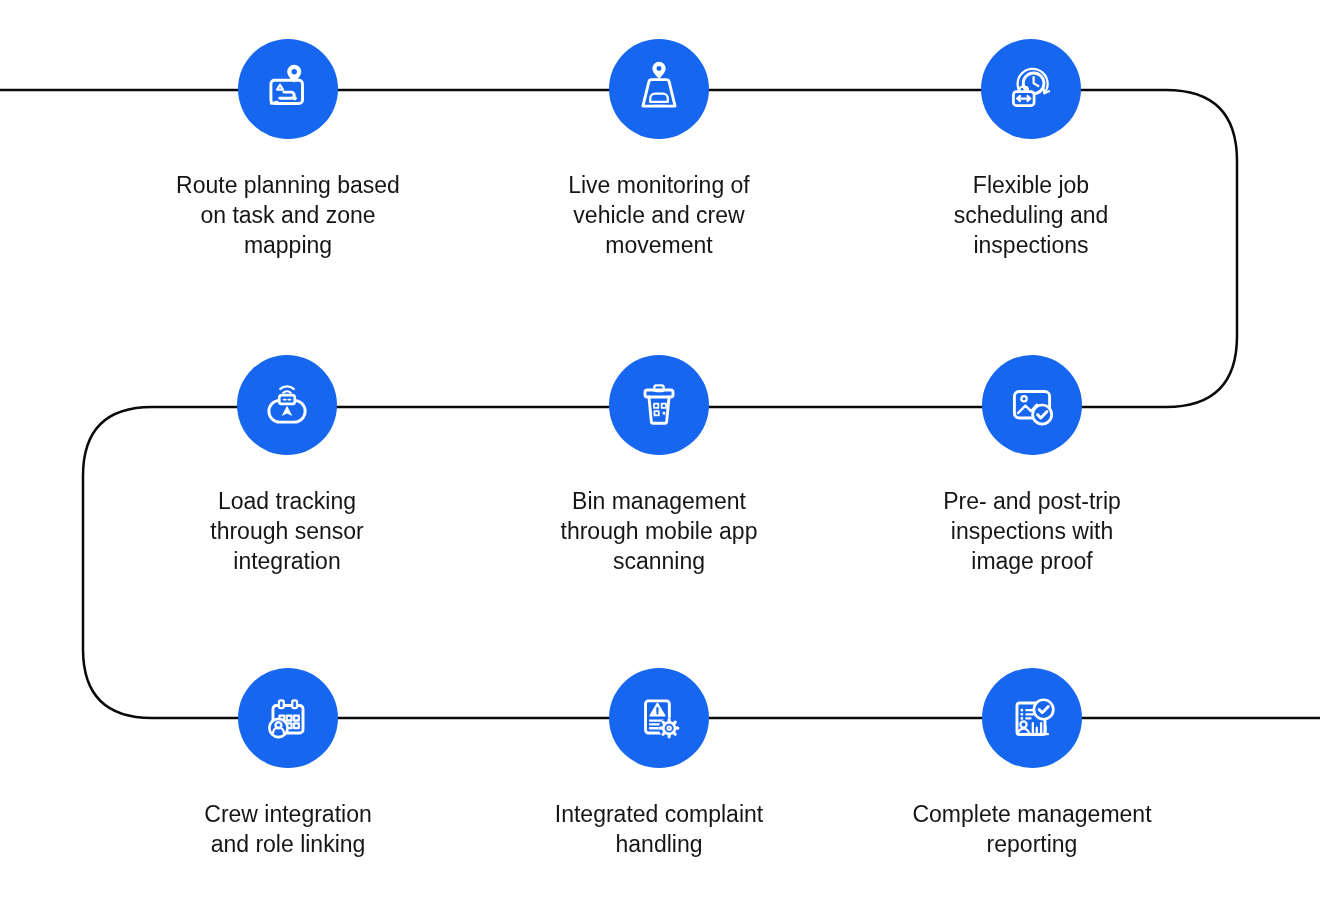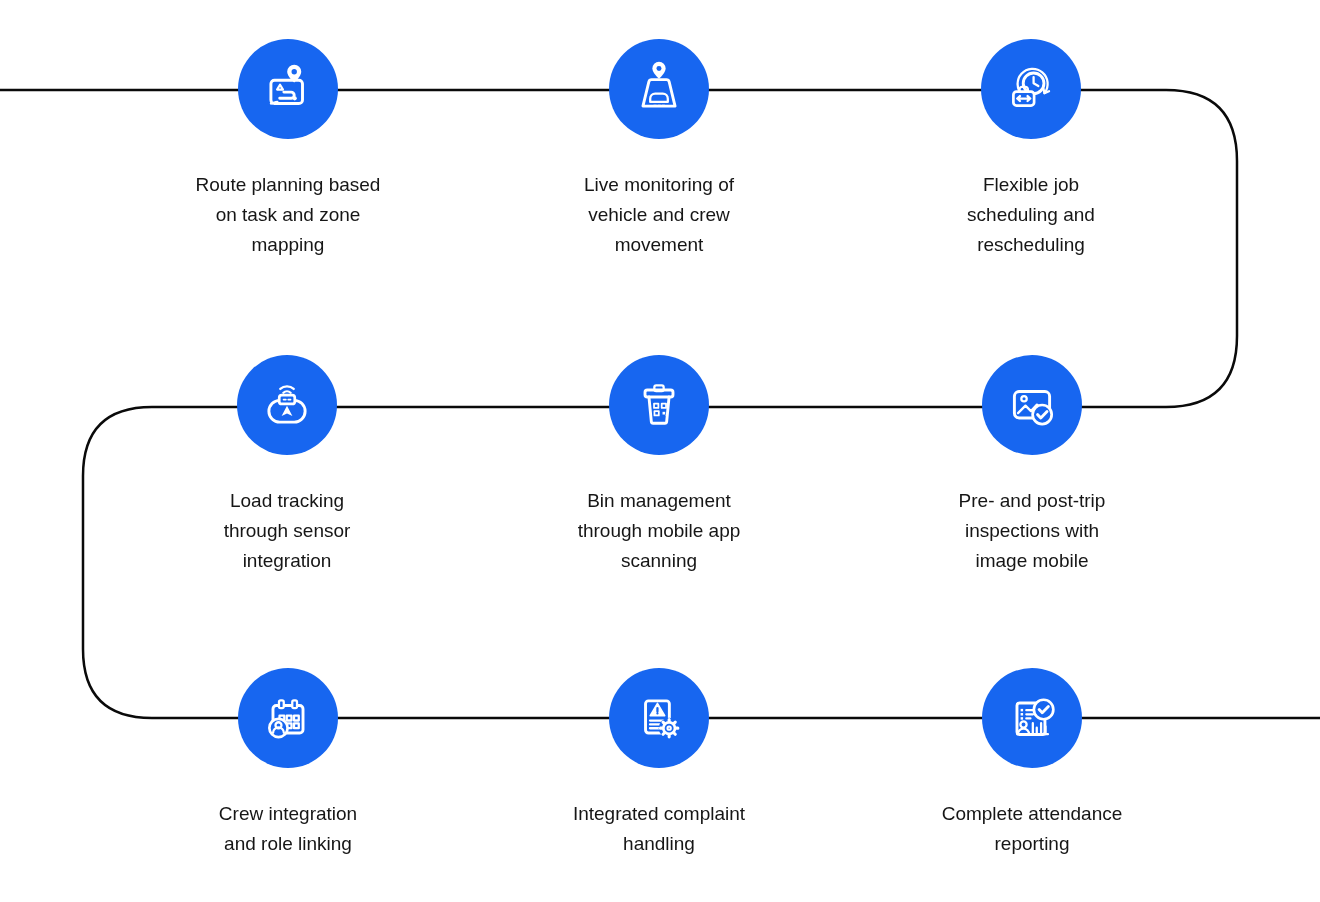--- a/index.html
+++ b/index.html
@@ -7,21 +7,21 @@
   }
   html,body{margin:0;padding:0;background:var(--bg);}
   .canvas{position:relative;width:1320px;height:902px;background:var(--bg);overflow:hidden;
           font-family:"Liberation Sans","DejaVu Sans",sans-serif;}
   .connector-svg{position:absolute;left:0;top:0;}
   .feature{display:contents;}
   .circle{position:absolute;left:calc(var(--cx) - 50px);top:calc(var(--cy) - 50px);
           width:100px;height:100px;border-radius:50%;background:var(--accent);
           display:flex;align-items:center;justify-content:center;}
   .label{position:absolute;left:calc(var(--cx) - 160px);top:var(--ty);width:320px;
-         text-align:center;font-size:19px;line-height:30px;font-weight:500;
+         text-align:center;font-size:23px;line-height:30px;font-weight:500;
          color:var(--text);white-space:pre-line;}
   
   .st{stroke:var(--ink);fill:none;stroke-linecap:round;stroke-linejoin:round;stroke-width:2.8;}
   .thin{stroke-width:2.2;}
   .hair{stroke-width:1.7;}
   .fw{fill:var(--ink);stroke:none;}
   .fa{fill:var(--accent);stroke:none;}
   .fas{fill:var(--accent);stroke:var(--ink);stroke-linecap:round;stroke-linejoin:round;stroke-width:2.6;}
   .conn{stroke:var(--line);stroke-width:2.5;fill:none;}
 </style>
@@ -74,21 +74,21 @@
         <path class="st thin" d="M41 32 l-1 -4.6 M41 32 l4.4 -1.8"></path>
         <circle class="st" cx="30.5" cy="22.5" r="10"></circle>
         <path class="st thin" d="M30.5 16.5 v6 l4.6 2.6"></path>
         <path class="st thin" d="M17 30.5 v-2.3 a2.3 2.3 0 0 1 2.3 -2.3 h3.4 a2.3 2.3 0 0 1 2.3 2.3 V30.5"></path>
         <rect class="fas" x="11" y="30.5" width="20" height="13.5" rx="3"></rect>
         <path class="st thin" d="M15 37.2 h12 M17.3 34.8 l-2.6 2.4 2.6 2.4 M24.7 34.8 l2.6 2.4 -2.6 2.4"></path>
       </svg>
     </div>
     <div class="label">Flexible job
 scheduling and
-rescheduling</div>
+inspections</div>
   </div>
 
   
   <div class="feature" style="--cx:287px; --cy:405px; --ty:486px">
     <div class="circle">
       <svg width="58" height="58" viewBox="0 0 56 56">
         <path class="st thin" d="M21.5 12.5 a9.5 9.5 0 0 1 13 0"></path>
         <path class="st thin" d="M24.5 16.2 a5.2 5.2 0 0 1 7 0"></path>
         <rect class="st" x="10.5" y="23.5" width="35" height="21" rx="10.5"></rect>
         <rect class="fas" x="20.5" y="18.5" width="15" height="8.5" rx="2.5"></rect>
@@ -124,21 +124,21 @@
       <svg width="58" height="58" viewBox="0 0 56 56">
         <rect class="st" x="11" y="15" width="34" height="25.5" rx="4.5"></rect>
         <circle class="st thin" cx="20.3" cy="22" r="2.6"></circle>
         <path class="st thin" d="M14.5 35.8 l7.2 -7.2 5.3 5.3 5.8 -6.3 7.7 7.7"></path>
         <circle class="fas" cx="37.8" cy="37.2" r="9.2"></circle>
         <path class="st" d="M33.4 37.3 l3.1 3.2 6 -6.2"></path>
       </svg>
     </div>
     <div class="label">Pre- and post-trip
 inspections with
-image mobile</div>
+image proof</div>
   </div>
 
   
   <div class="feature" style="--cx:288px; --cy:718px; --ty:799px">
     <div class="circle">
       <svg width="58" height="58" viewBox="0 0 56 56">
         <rect class="st" x="13.5" y="16" width="29" height="26.5" rx="3.2"></rect>
         <rect class="fas" x="19.3" y="11" width="4.6" height="7.4" rx="1.6" style="stroke-width:2.2"></rect>
         <rect class="fas" x="32.1" y="11" width="4.6" height="7.4" rx="1.6" style="stroke-width:2.2"></rect>
         <rect class="st thin" x="19.8" y="25.8" width="4.6" height="4.6"></rect>
@@ -181,17 +181,17 @@
         <rect class="fw" x="17" y="27.2" width="2.4" height="2.4"></rect>
         <path class="st thin" d="M22.5 20.4 h10 M22.5 24.4 h6.5 M22.5 28.4 h4"></path>
         <circle class="fas" cx="39.2" cy="19.8" r="9.4"></circle>
         <path class="st" d="M34.9 19.9 l3 3.1 5.9 -6.1"></path>
         <circle class="st thin" cx="19.8" cy="34.3" r="3"></circle>
         <path class="st thin" d="M14.4 43.6 a5.4 5.4 0 0 1 10.8 0"></path>
         <path class="st thin" d="M28.8 33 V43.6 H43.4"></path>
         <path class="st thin" d="M32.6 43.6 v-6.2 M36.8 43.6 v-10.6 M41 43.6 v-7.6"></path>
       </svg>
     </div>
-    <div class="label">Complete attendance
+    <div class="label">Complete management
 reporting</div>
   </div>
 
 </div>
 
 </body></html>

